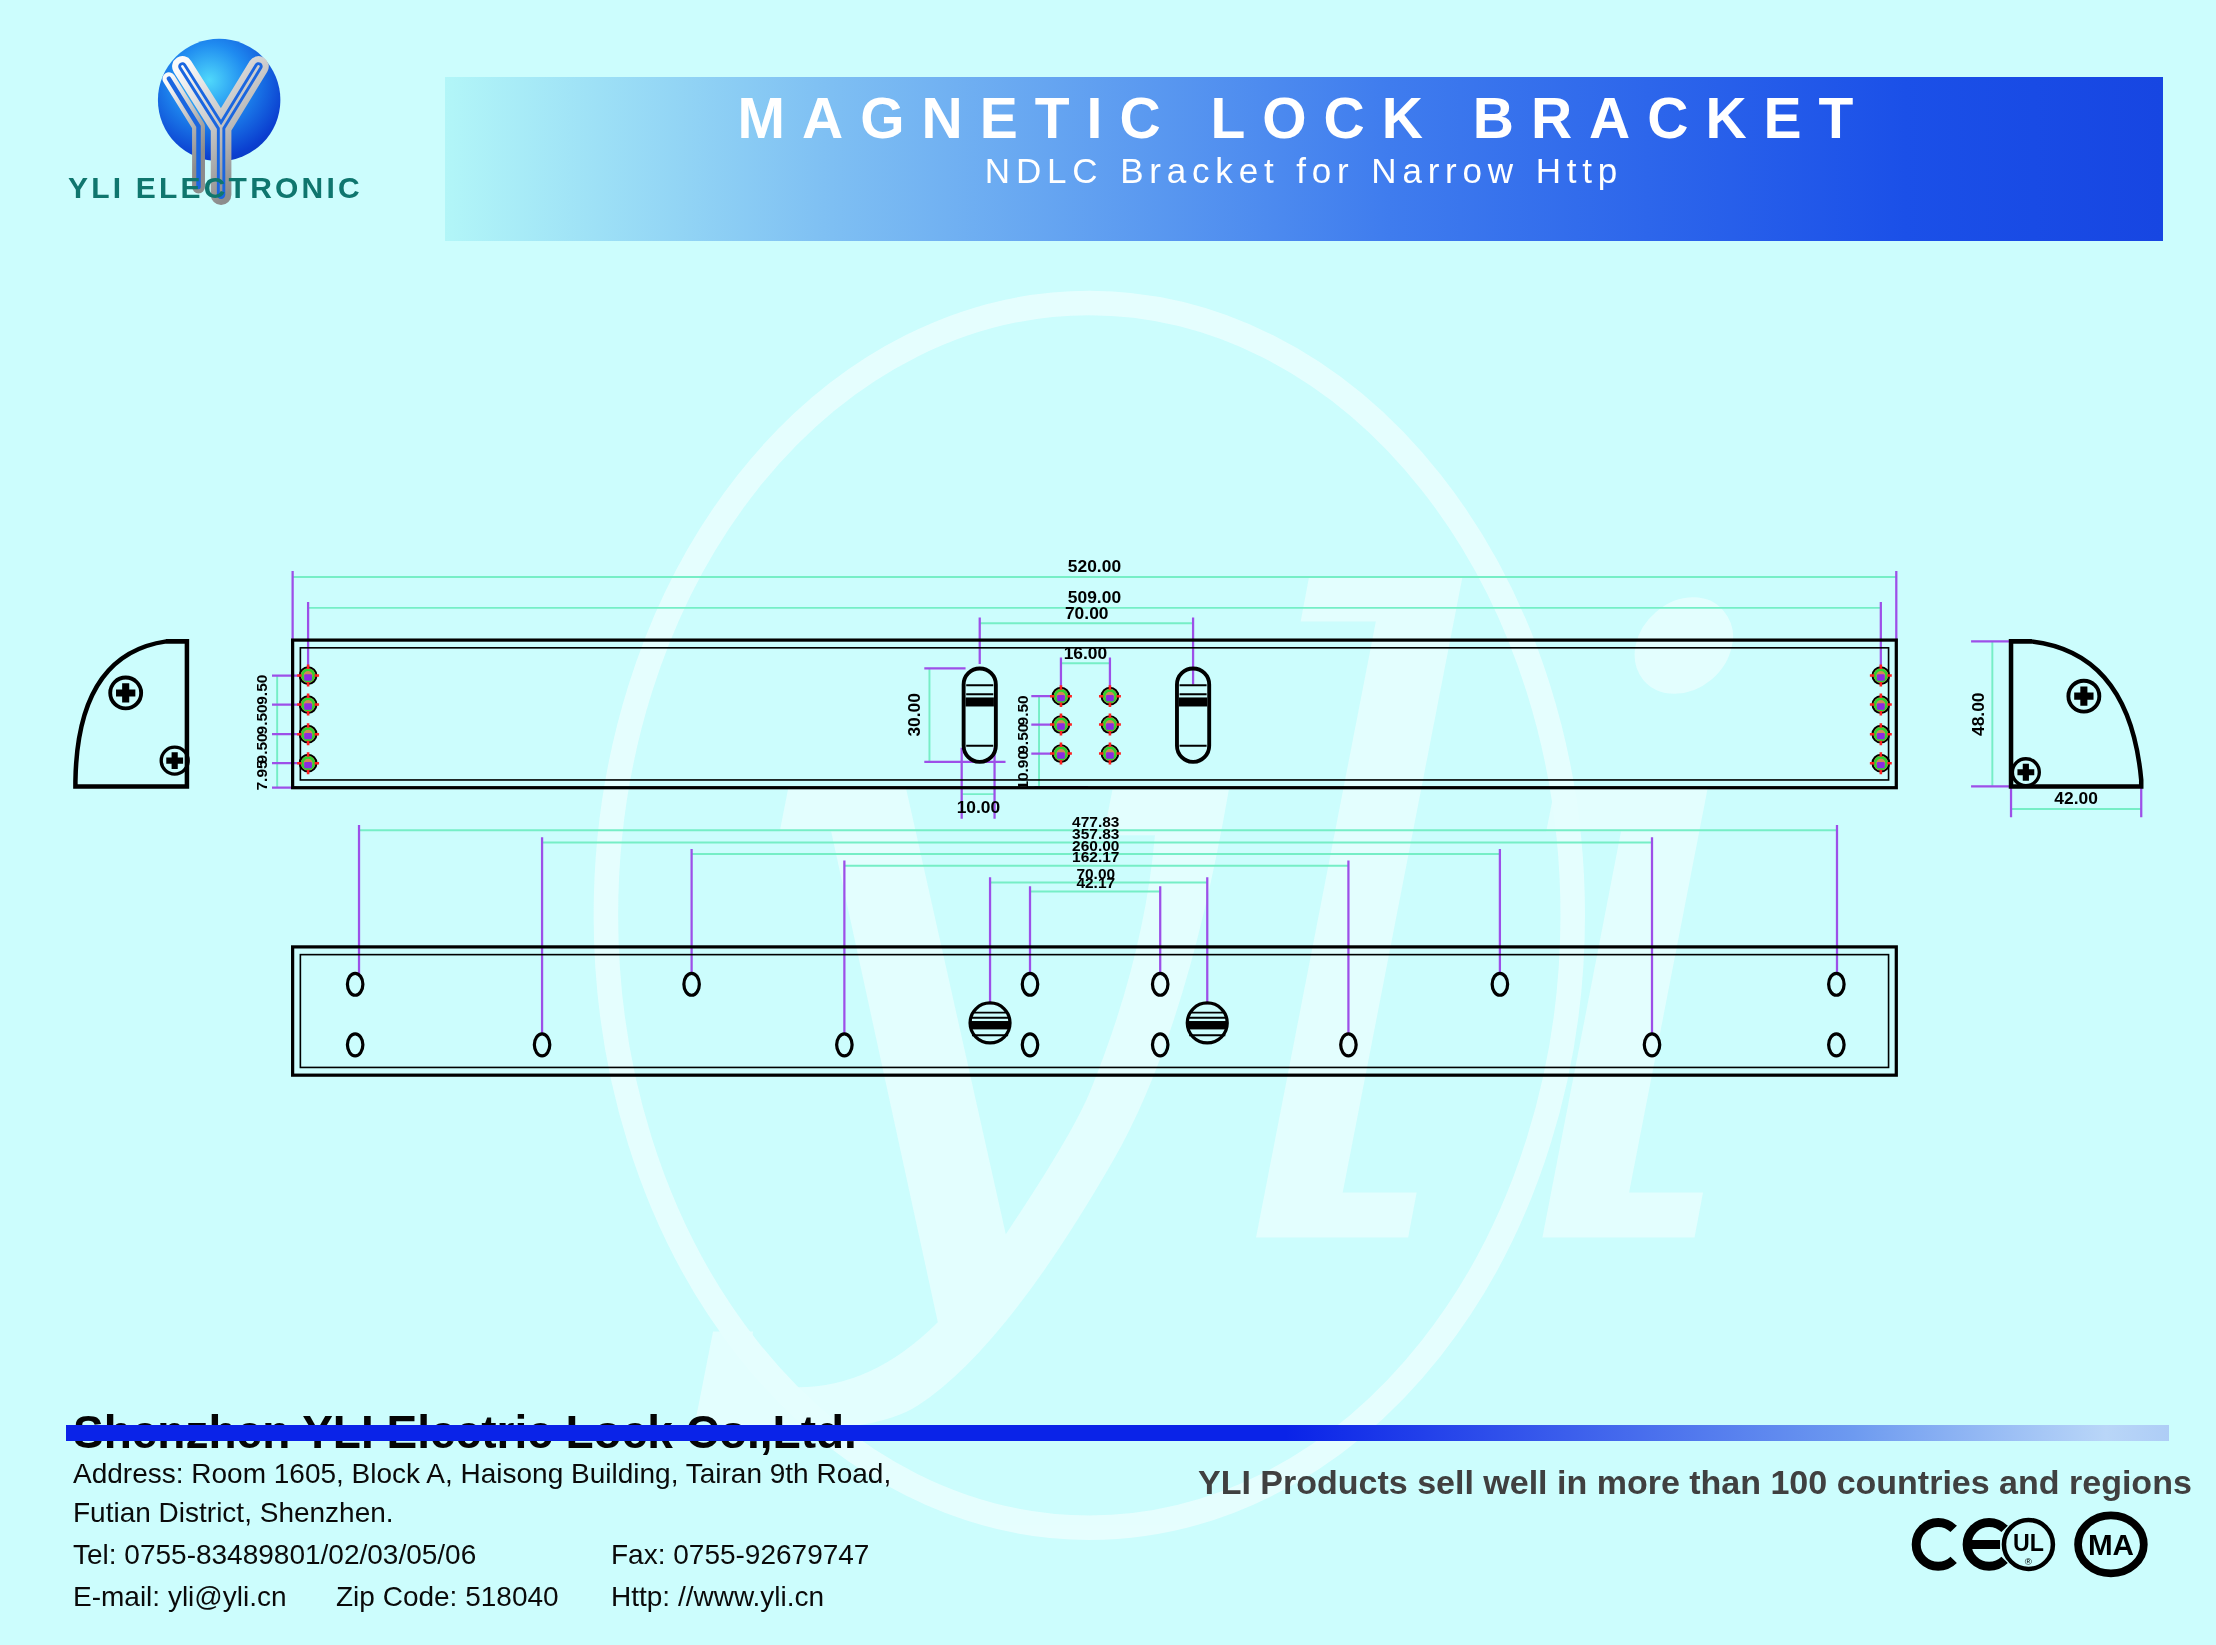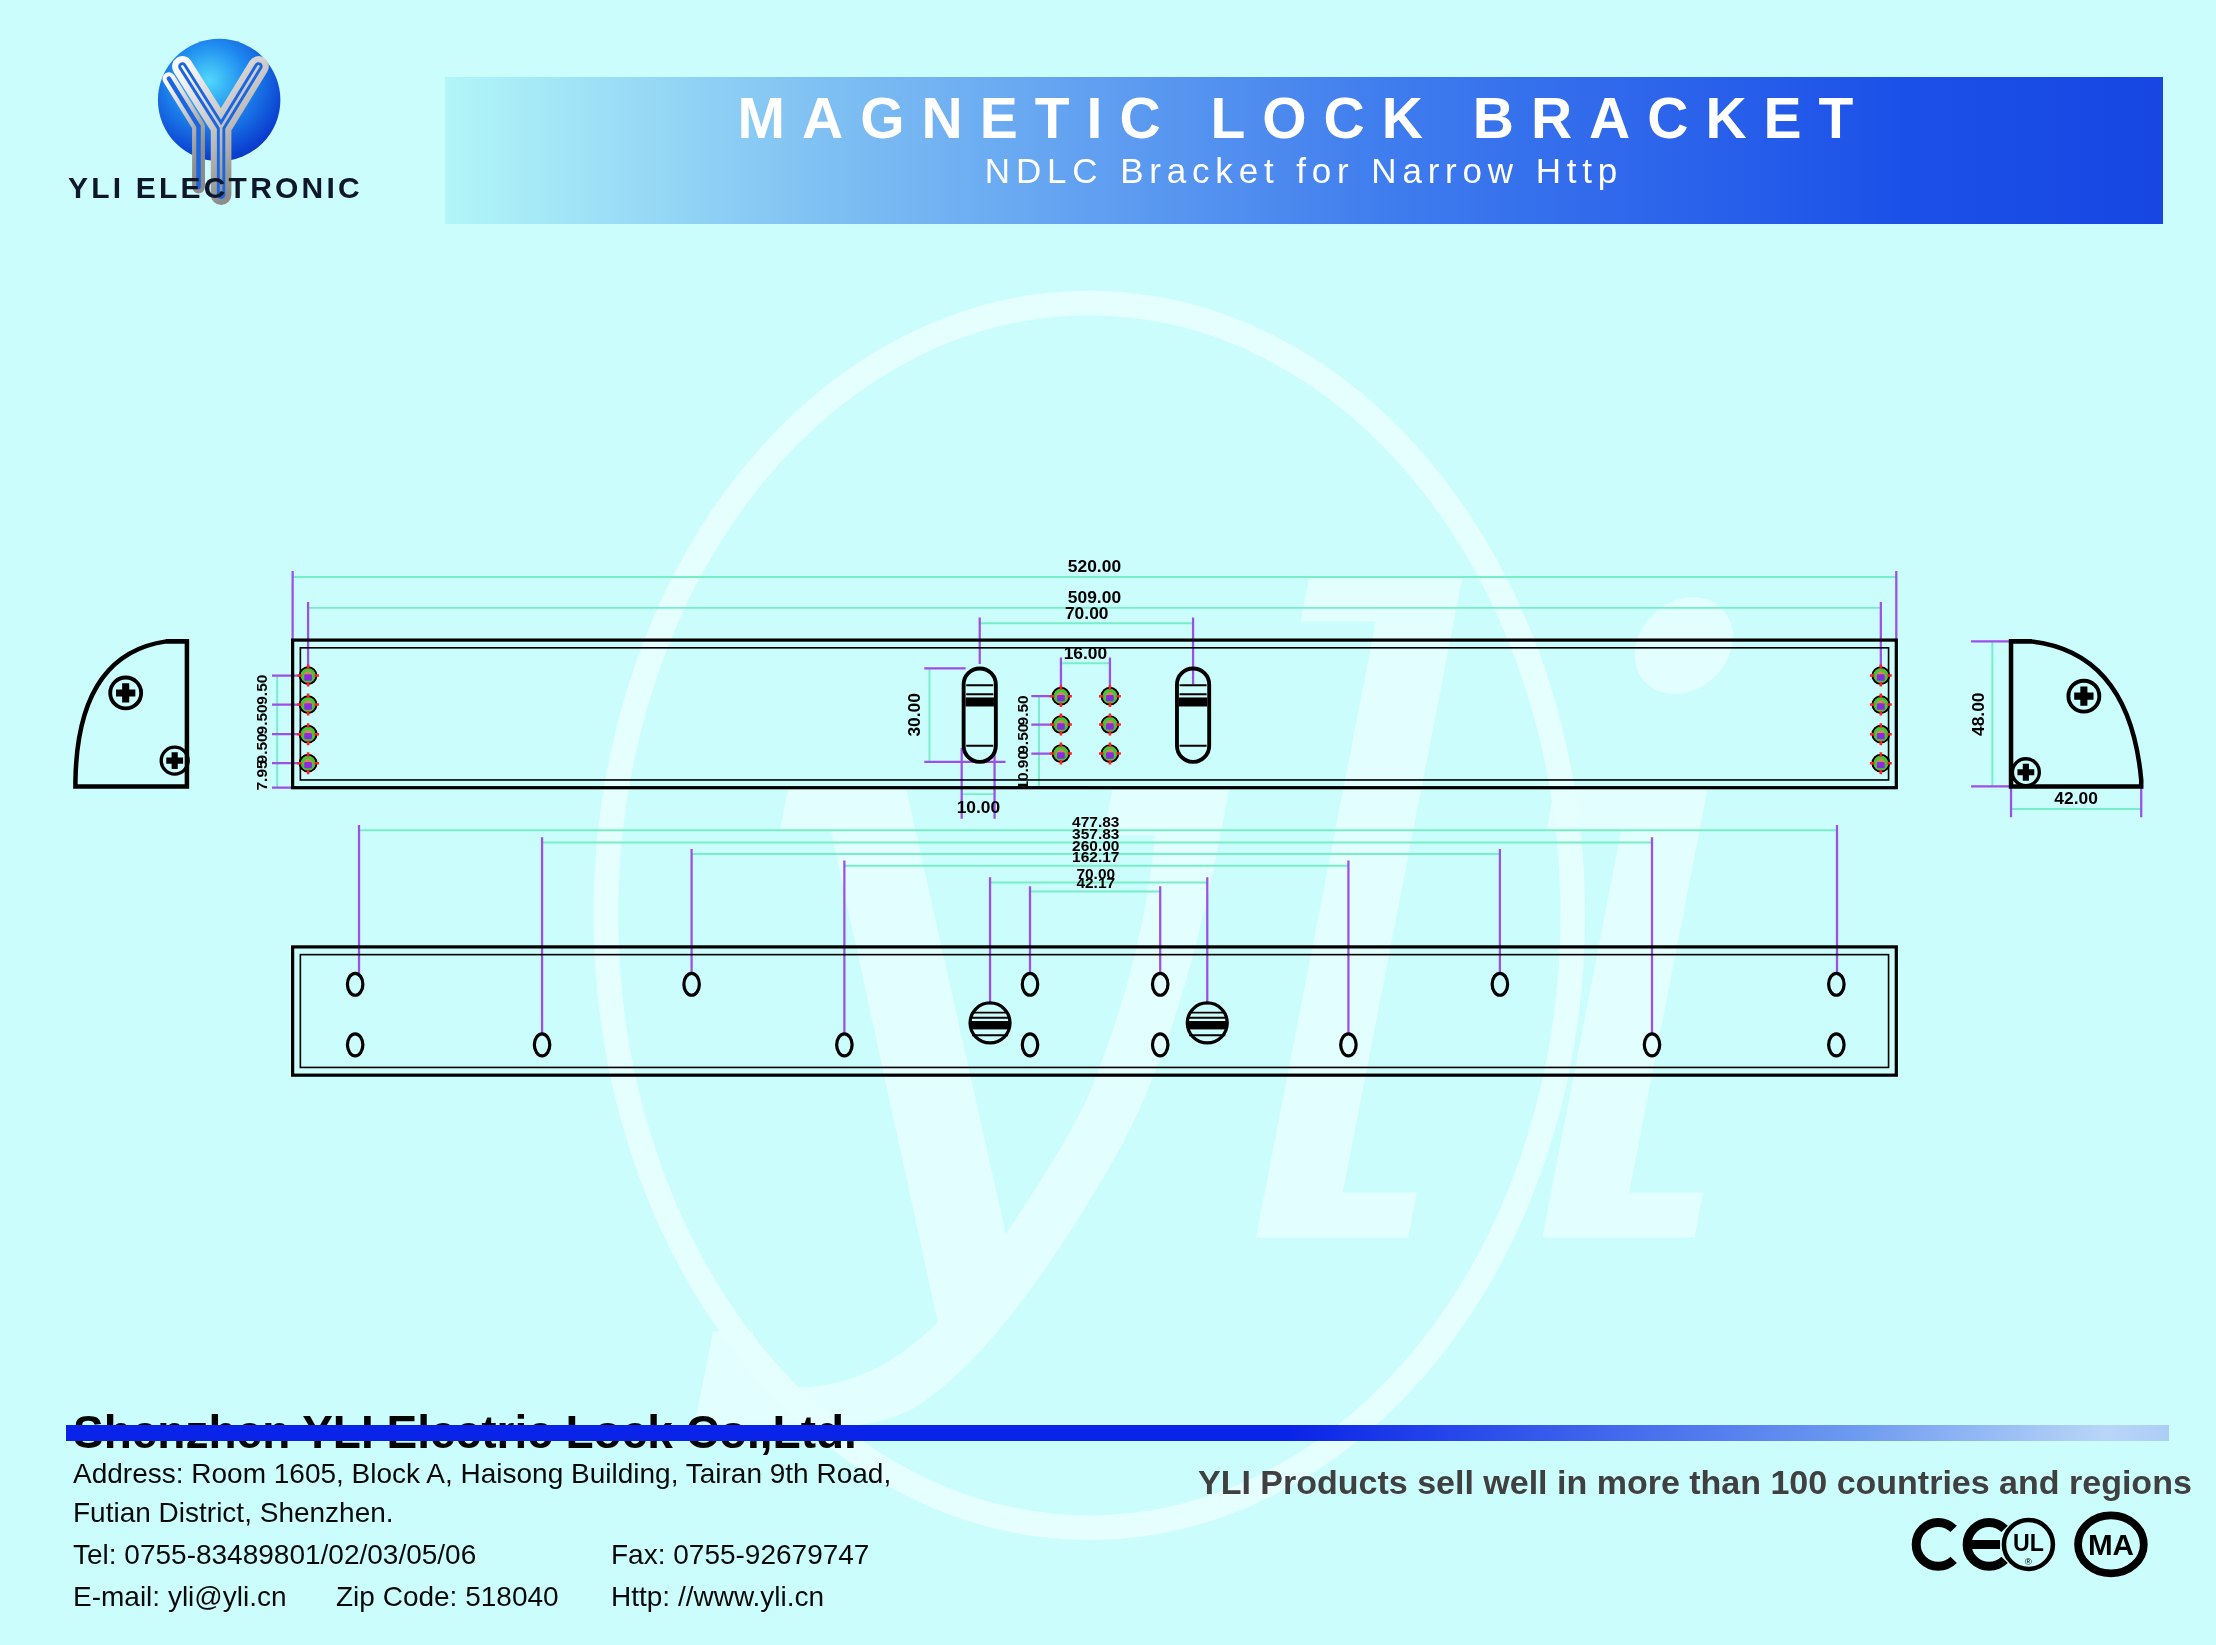--- a/index.html
+++ b/index.html
@@ -7,24 +7,24 @@
     position:relative;
     width:2216px;height:1645px;
     overflow:hidden;
     font-family:"Liberation Sans", sans-serif;
   }
   #cad{position:absolute;left:0;top:0;}
   .abs{position:absolute;}
   #logo-text{
     left:68px;top:171px;
     font-size:30px;font-weight:bold;letter-spacing:3.2px;
-    color:#0f172a;
+    color:#0f766e;
   }
   #banner{
-    left:445px;top:77px;width:1718px;height:147px;
+    left:445px;top:77px;width:1718px;height:164px;
     background:linear-gradient(to right,#b2f6f8 0%,#7fc0f3 22%,#3f7cee 55%,#1b50e8 85%,#1746e2 100%);
     display:flex;flex-direction:column;align-items:center;justify-content:flex-start;
     color:#ffffff;text-align:center;
   }
   #banner-title{
     margin-top:11.6px;
     font-size:57px;font-weight:bold;letter-spacing:17px;line-height:1.05;
     white-space:nowrap;
   }
   #banner-subtitle{

